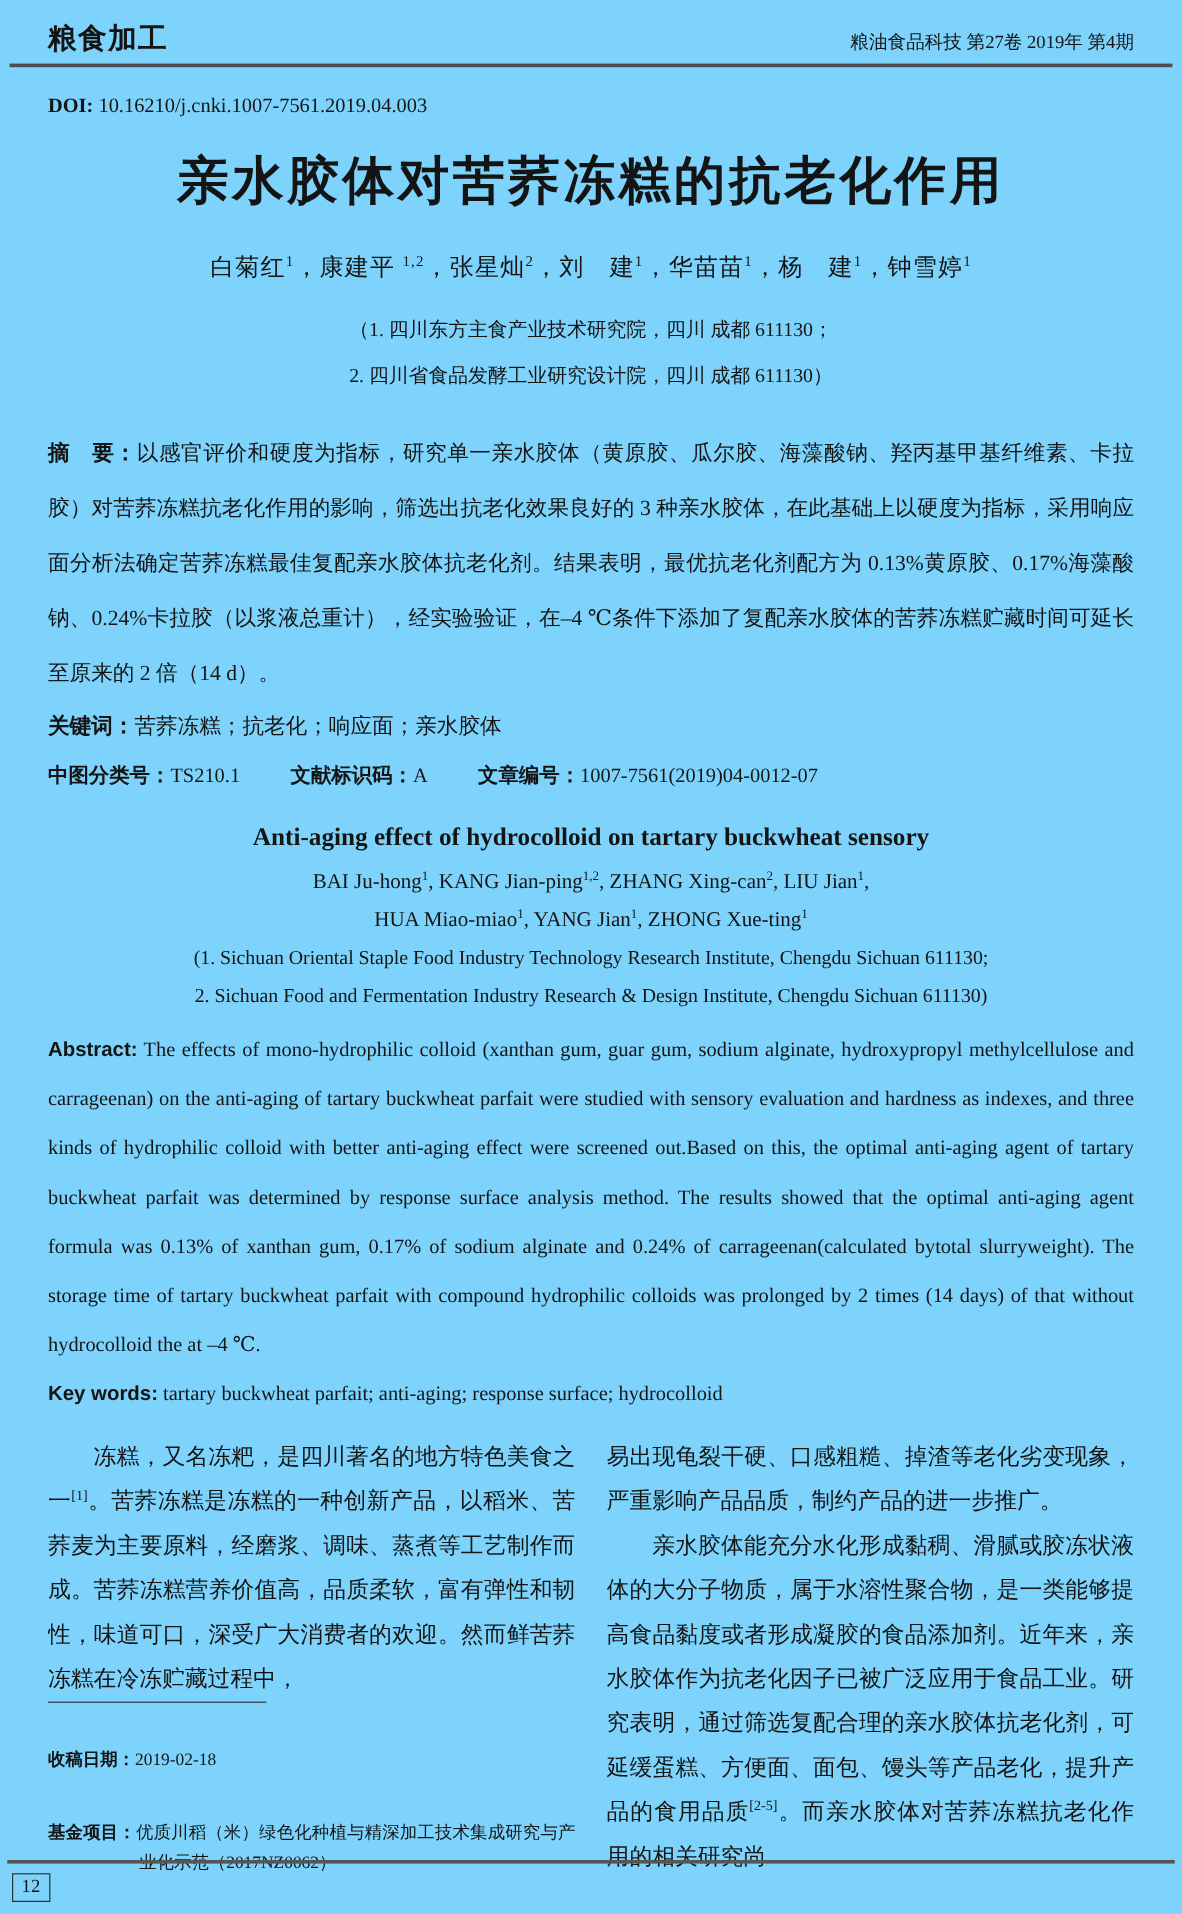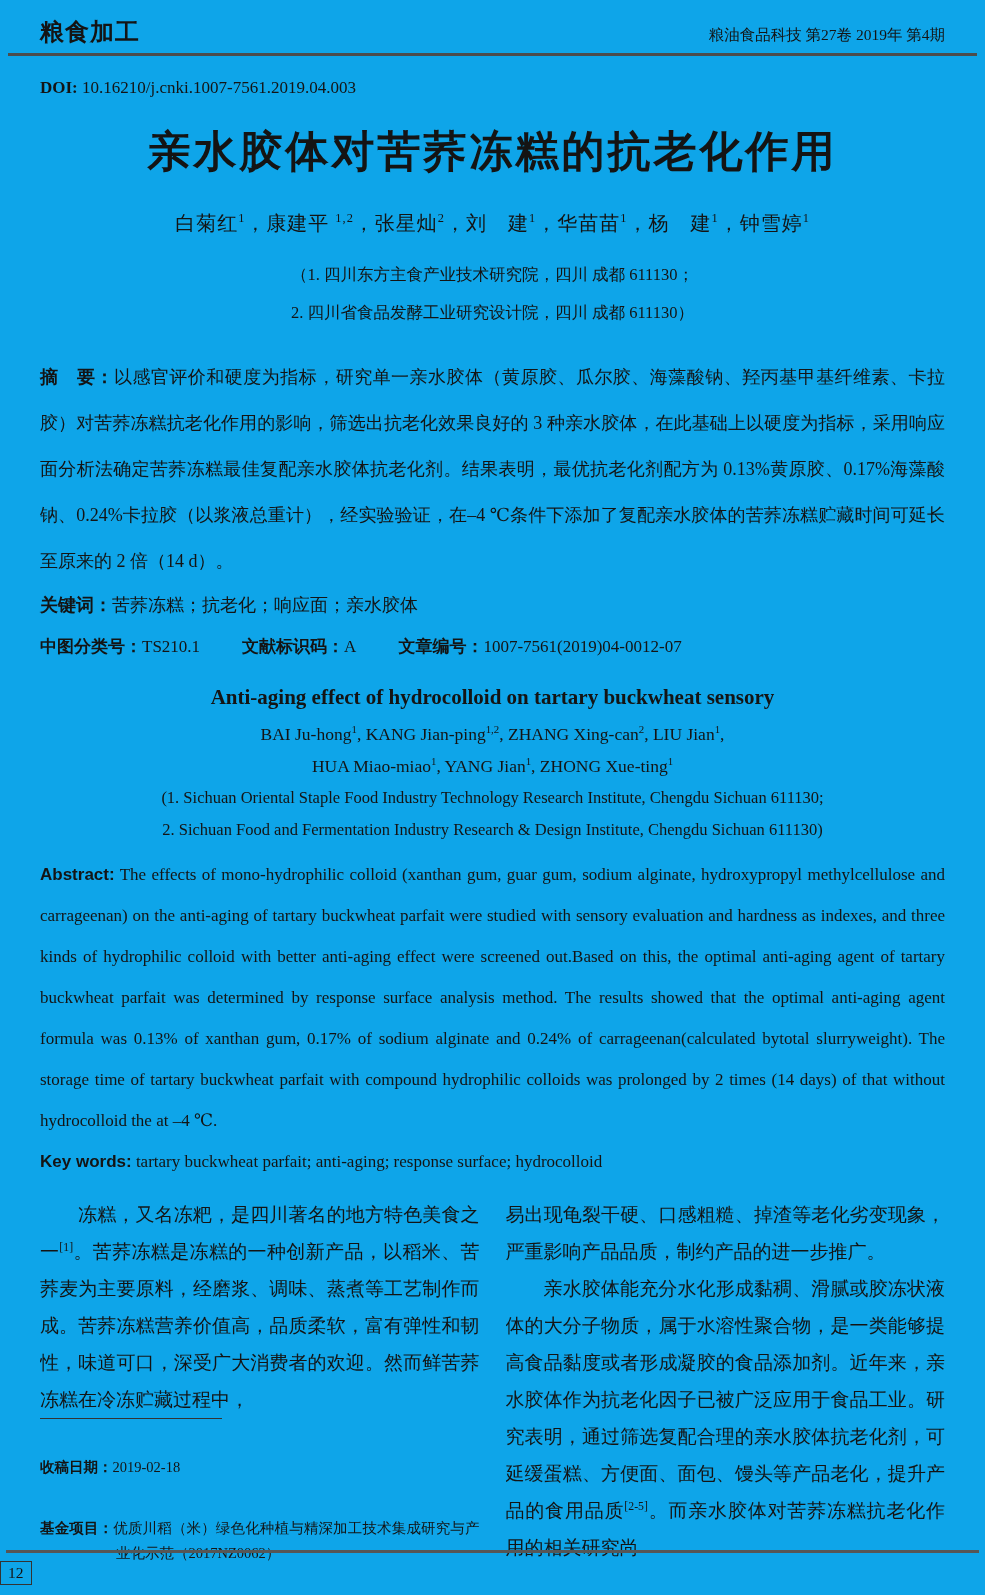--- a/index.html
+++ b/index.html
@@ -1,18 +1,18 @@
 <!DOCTYPE html>
 <html><head>
 <meta charset="utf-8">
 <style>
   * { margin:0; padding:0; box-sizing:border-box; }
   html,body { background:#e8e8e8; }
   .page {
-    width:985px; height:1595px; background:#0ea5e9; color:#141414;
+    width:985px; height:1595px; background:#7dd3fc; color:#141414;
     font-family:"Liberation Serif","DejaVu Serif",serif;
     position:relative; margin:0 auto; overflow:hidden;
     padding:16px 40px 0 40px;
   }
   
   .hdr { display:flex; justify-content:space-between; align-items:flex-end; }
   .hdr-section { font-family:"Liberation Sans","DejaVu Sans",sans-serif; font-weight:bold; font-size:24px; letter-spacing:1px; }
   .hdr-issue { font-size:15.5px; padding-bottom:2px; }
   .hdr-rule { border:none; border-top:3px solid #4c4c4c; margin-top:5px; margin-left:-32px; margin-right:-32px; }
   
@@ -39,21 +39,21 @@
   .col { flex:1; font-size:19px; line-height:37px; text-align:justify; overflow:hidden; }
   .col-left { display:flex; flex-direction:column;align-items:flex-end; }
   .indent { text-indent:2em; }
   
   .fn-block { margin-top:auto; }
   .fn-rule { border:none; border-top:1.5px solid #333; width:182px; margin:0 0 7px 0; }
   .fn-row { font-size:14.5px; line-height:25px; padding-left:76px; text-indent:-76px; text-align:justify;margin-top:36px; }
   .fn-row .lbl { font-size:14.5px; }
   
   .ftr-rule { position:absolute; left:6px; right:6px; top:1550px; border:none; border-top:3.5px solid #565656; }
-  .page-num { position:absolute; left:0; top:1561px; border:1.6px solid #333; padding:0 7px; font-size:15.5px; line-height:22px; }
+  .page-num { position:absolute; left:10px; top:1561px; border:1.6px solid #333; padding:0 7px; font-size:15.5px; line-height:22px; }
 </style>
 </head>
 <body>
 
 <div class="page">
 
   <div class="hdr">
     <span class="hdr-section">粮食加工</span>
     <span class="hdr-issue">粮油食品科技 第27卷 2019年 第4期</span>
   </div>

